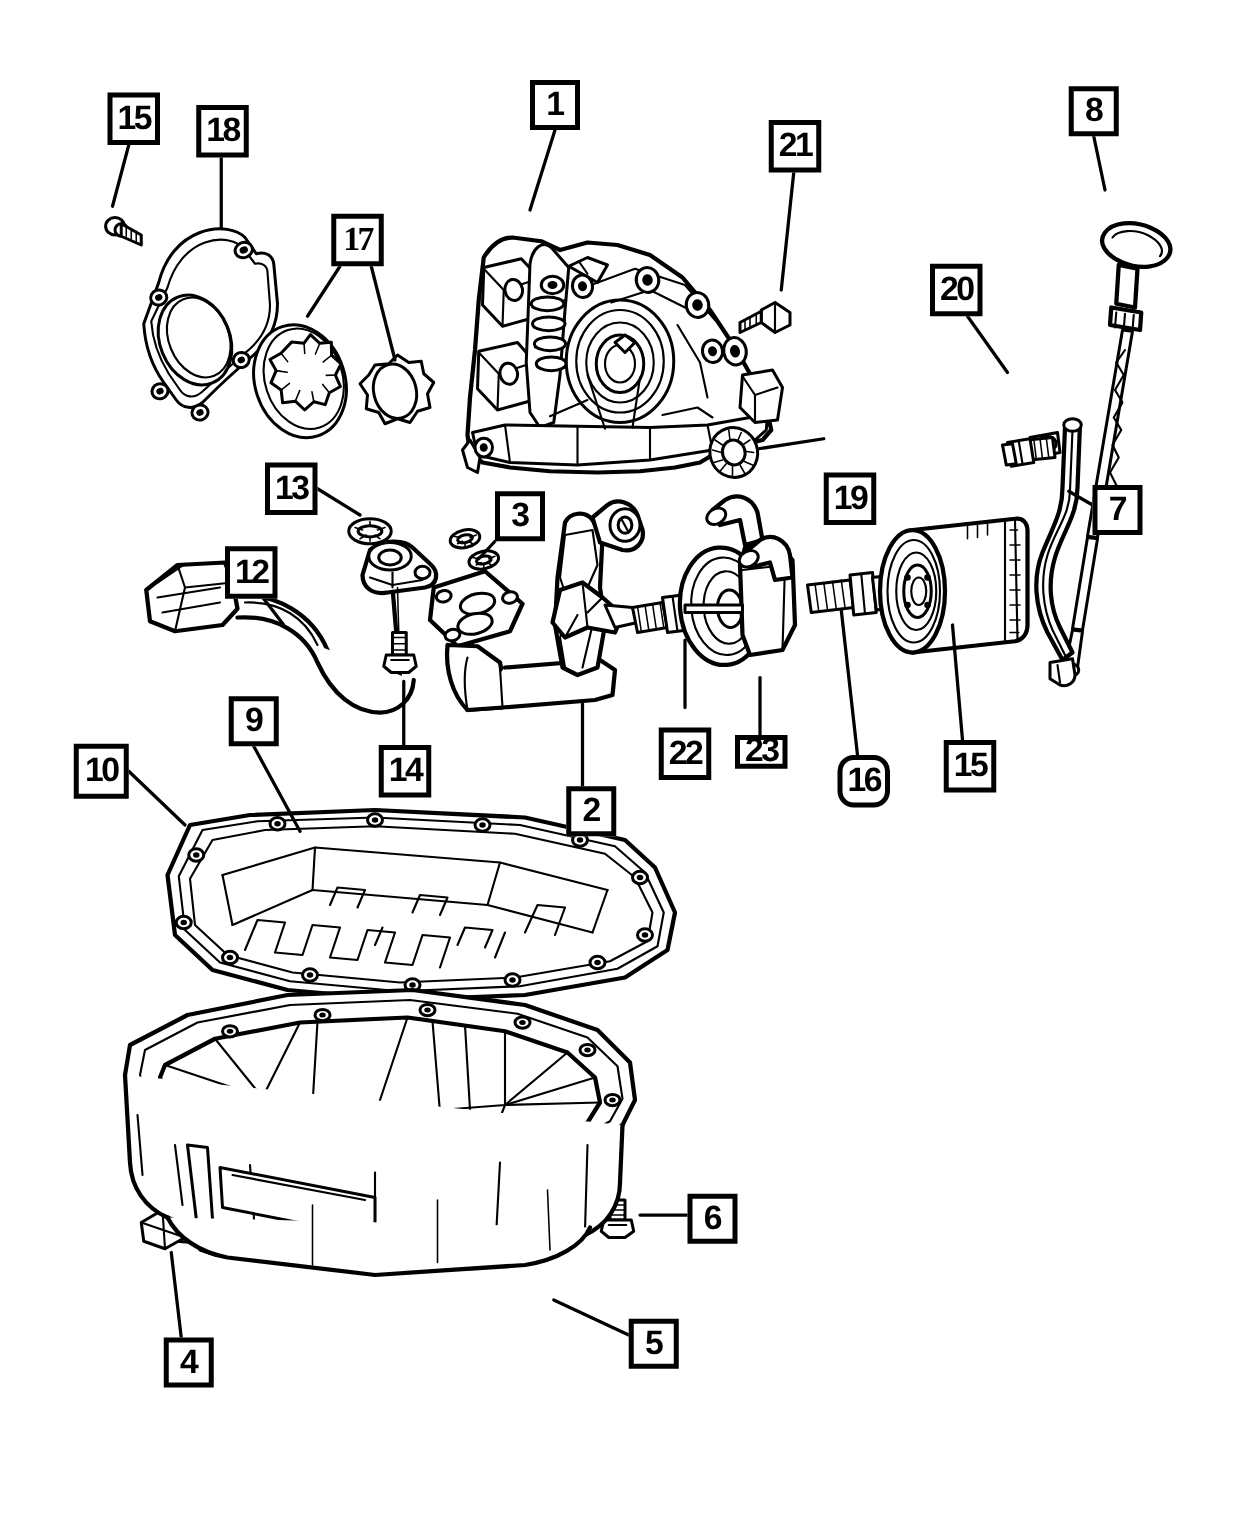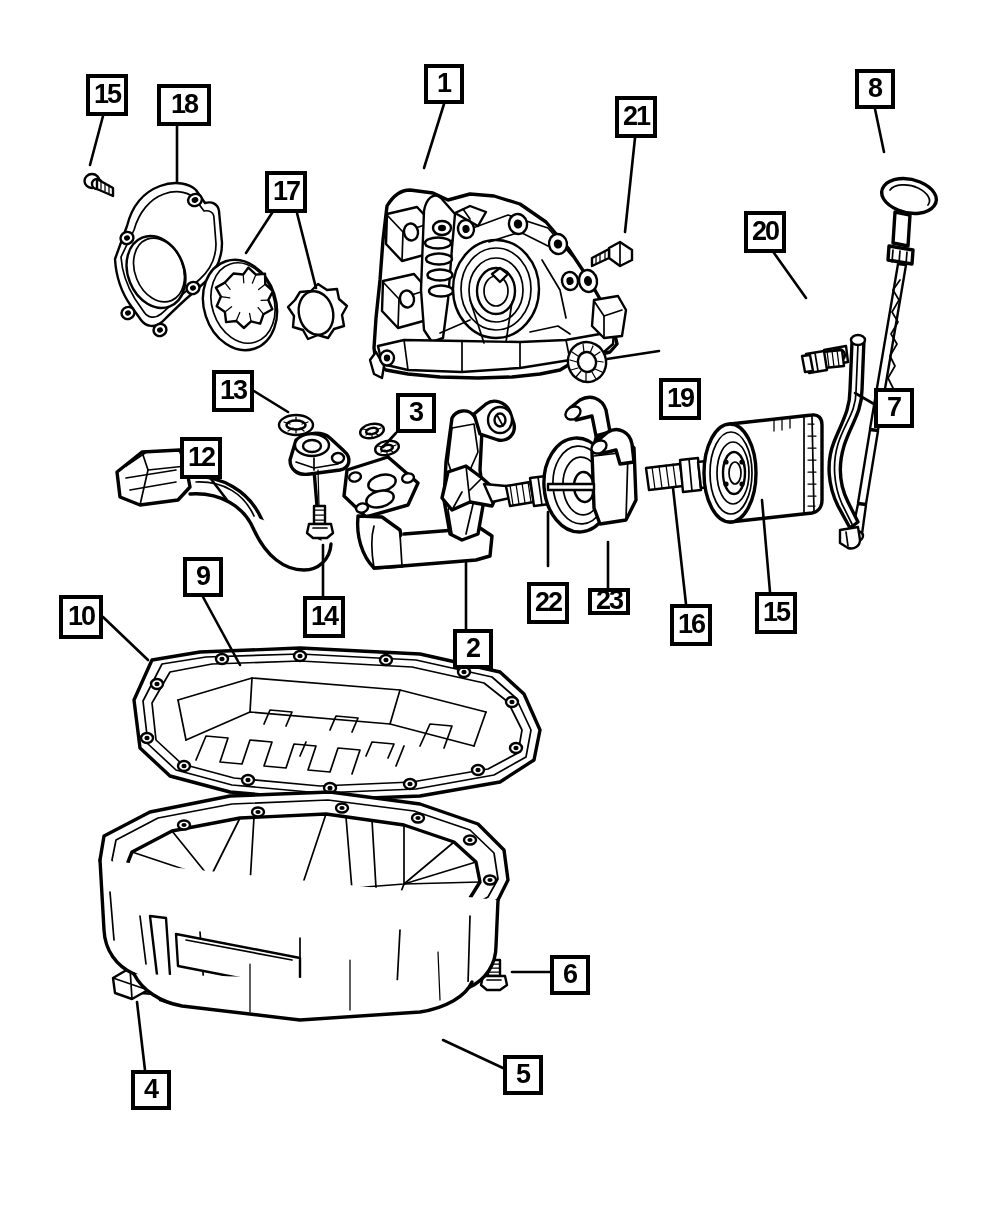--- a/index.html
+++ b/index.html
@@ -562,22 +562,22 @@
   <div class="callout" style="left:550px; top:955px; width:40px; height:40px;">6</div>
   <div class="callout" style="left:874px; top:388px; width:40px; height:40px;">7</div>
   <div class="callout" style="left:855px; top:69px;  width:40px; height:40px;">8</div>
   <div class="callout" style="left:183px; top:557px; width:40px; height:40px;">9</div>
   <div class="callout w2" style="left:59px;  top:595px; width:44px; height:44px;">10</div>
   <div class="callout w2" style="left:86px;  top:74px;  width:42px; height:42px;">15</div>
   <div class="callout w2" style="left:180px; top:437px; width:42px; height:42px;">12</div>
   <div class="callout w2" style="left:212px; top:370px; width:42px; height:42px;">13</div>
   <div class="callout w2" style="left:303px; top:596px; width:42px; height:42px;">14</div>
   <div class="callout w2" style="left:755px; top:592px; width:42px; height:42px;">15</div>
-  <div class="callout w2" style="left:670px; top:604px; width:42px; height:42px;">16</div>
-  <div class="callout w2" style="left:265px; top:171px; width:42px; height:42px;">17</div>
-  <div class="callout w2" style="left:157px; top:84px;  width:54px; height:42px;">18</div>
+  <div class="callout w2" style="left:670px; top:604px; width:42px; height:42px;border-radius:13px;">16</div>
+  <div class="callout w2" style="left:265px; top:171px; width:42px; height:42px;font-family:Liberation Serif, serif;">17</div>
+  <div class="callout w2" style="left:157px; top:84px;  width:42px; height:42px;">18</div>
   <div class="callout w2" style="left:659px; top:330px; width:42px; height:42px;margin-top:48px;">19</div>
   <div class="callout w2" style="left:744px; top:211px; width:42px; height:42px;">20</div>
   <div class="callout w2" style="left:615px; top:96px;  width:42px; height:42px;">21</div>
   <div class="callout w2" style="left:527px; top:566px; width:42px; height:42px;margin-top:16px;">22</div>
   <div class="callout w2" style="left:588px; top:588px; width:42px; height:27px;">23</div>
 
 </div>
 
 </body></html>

